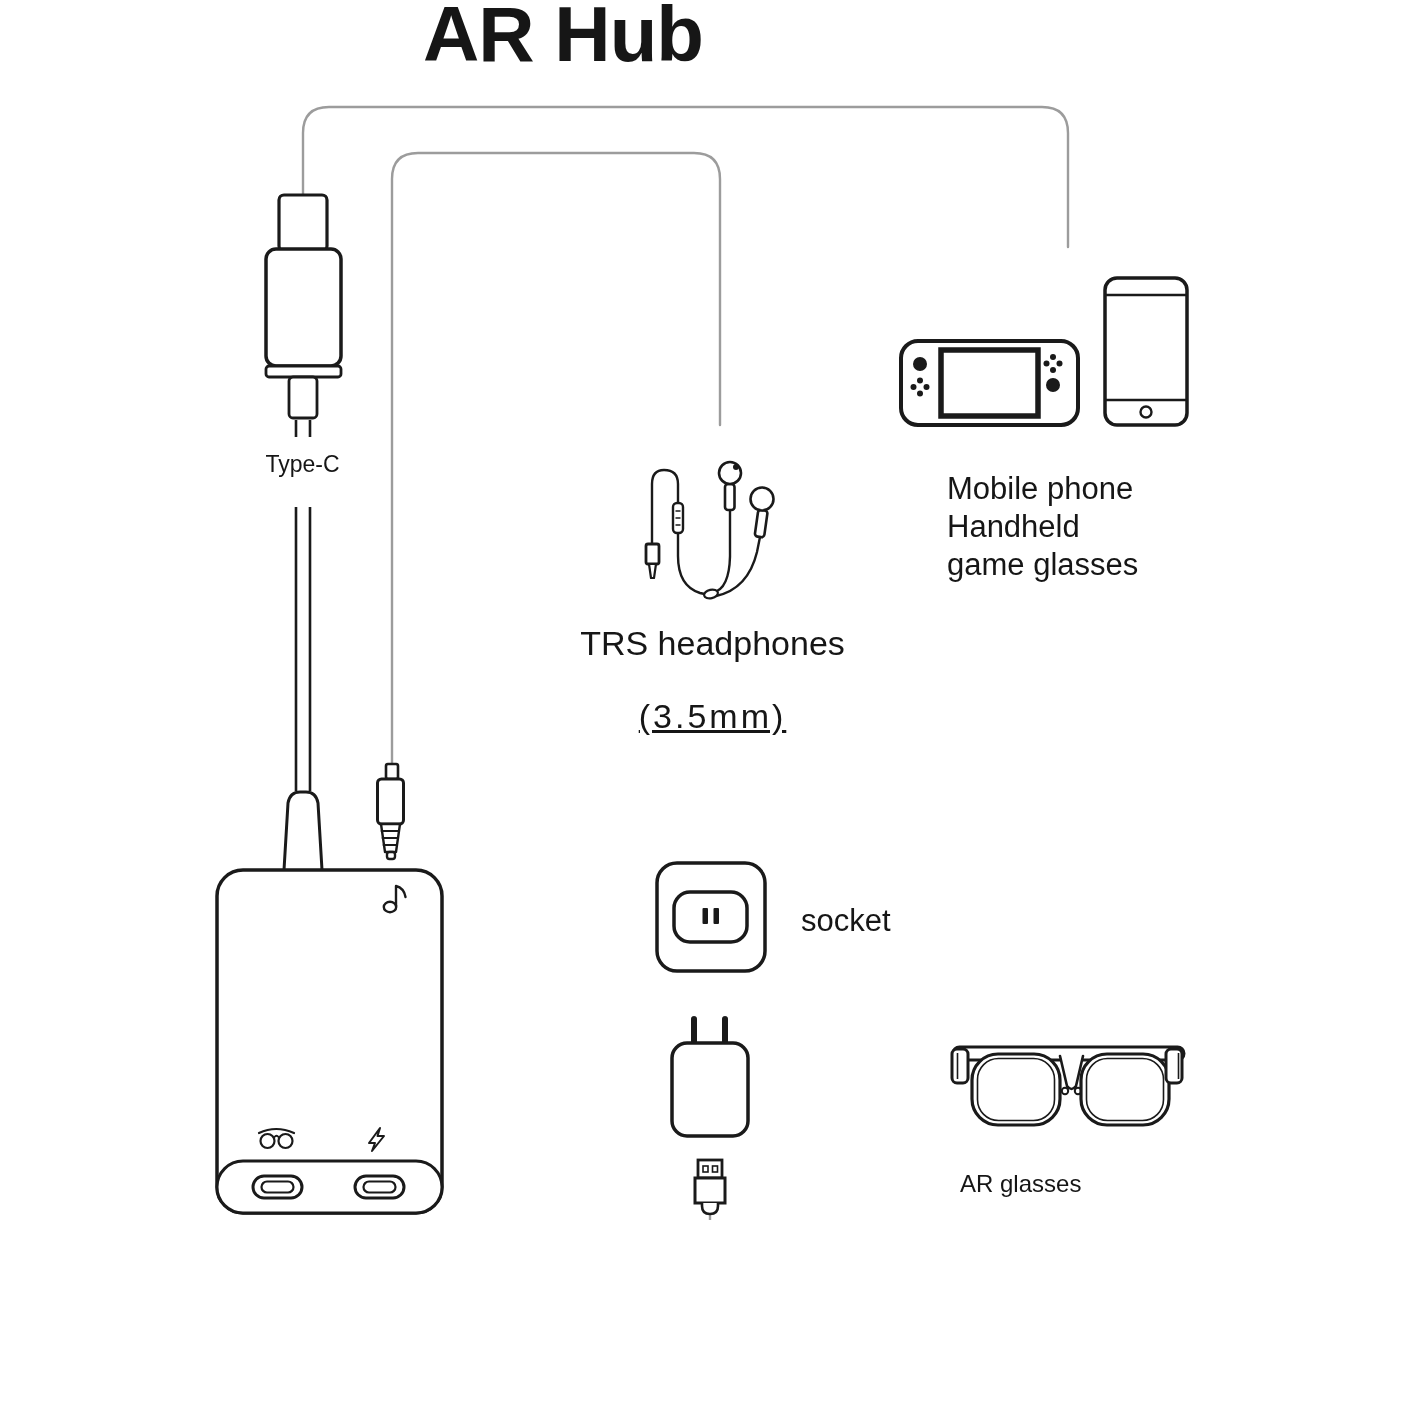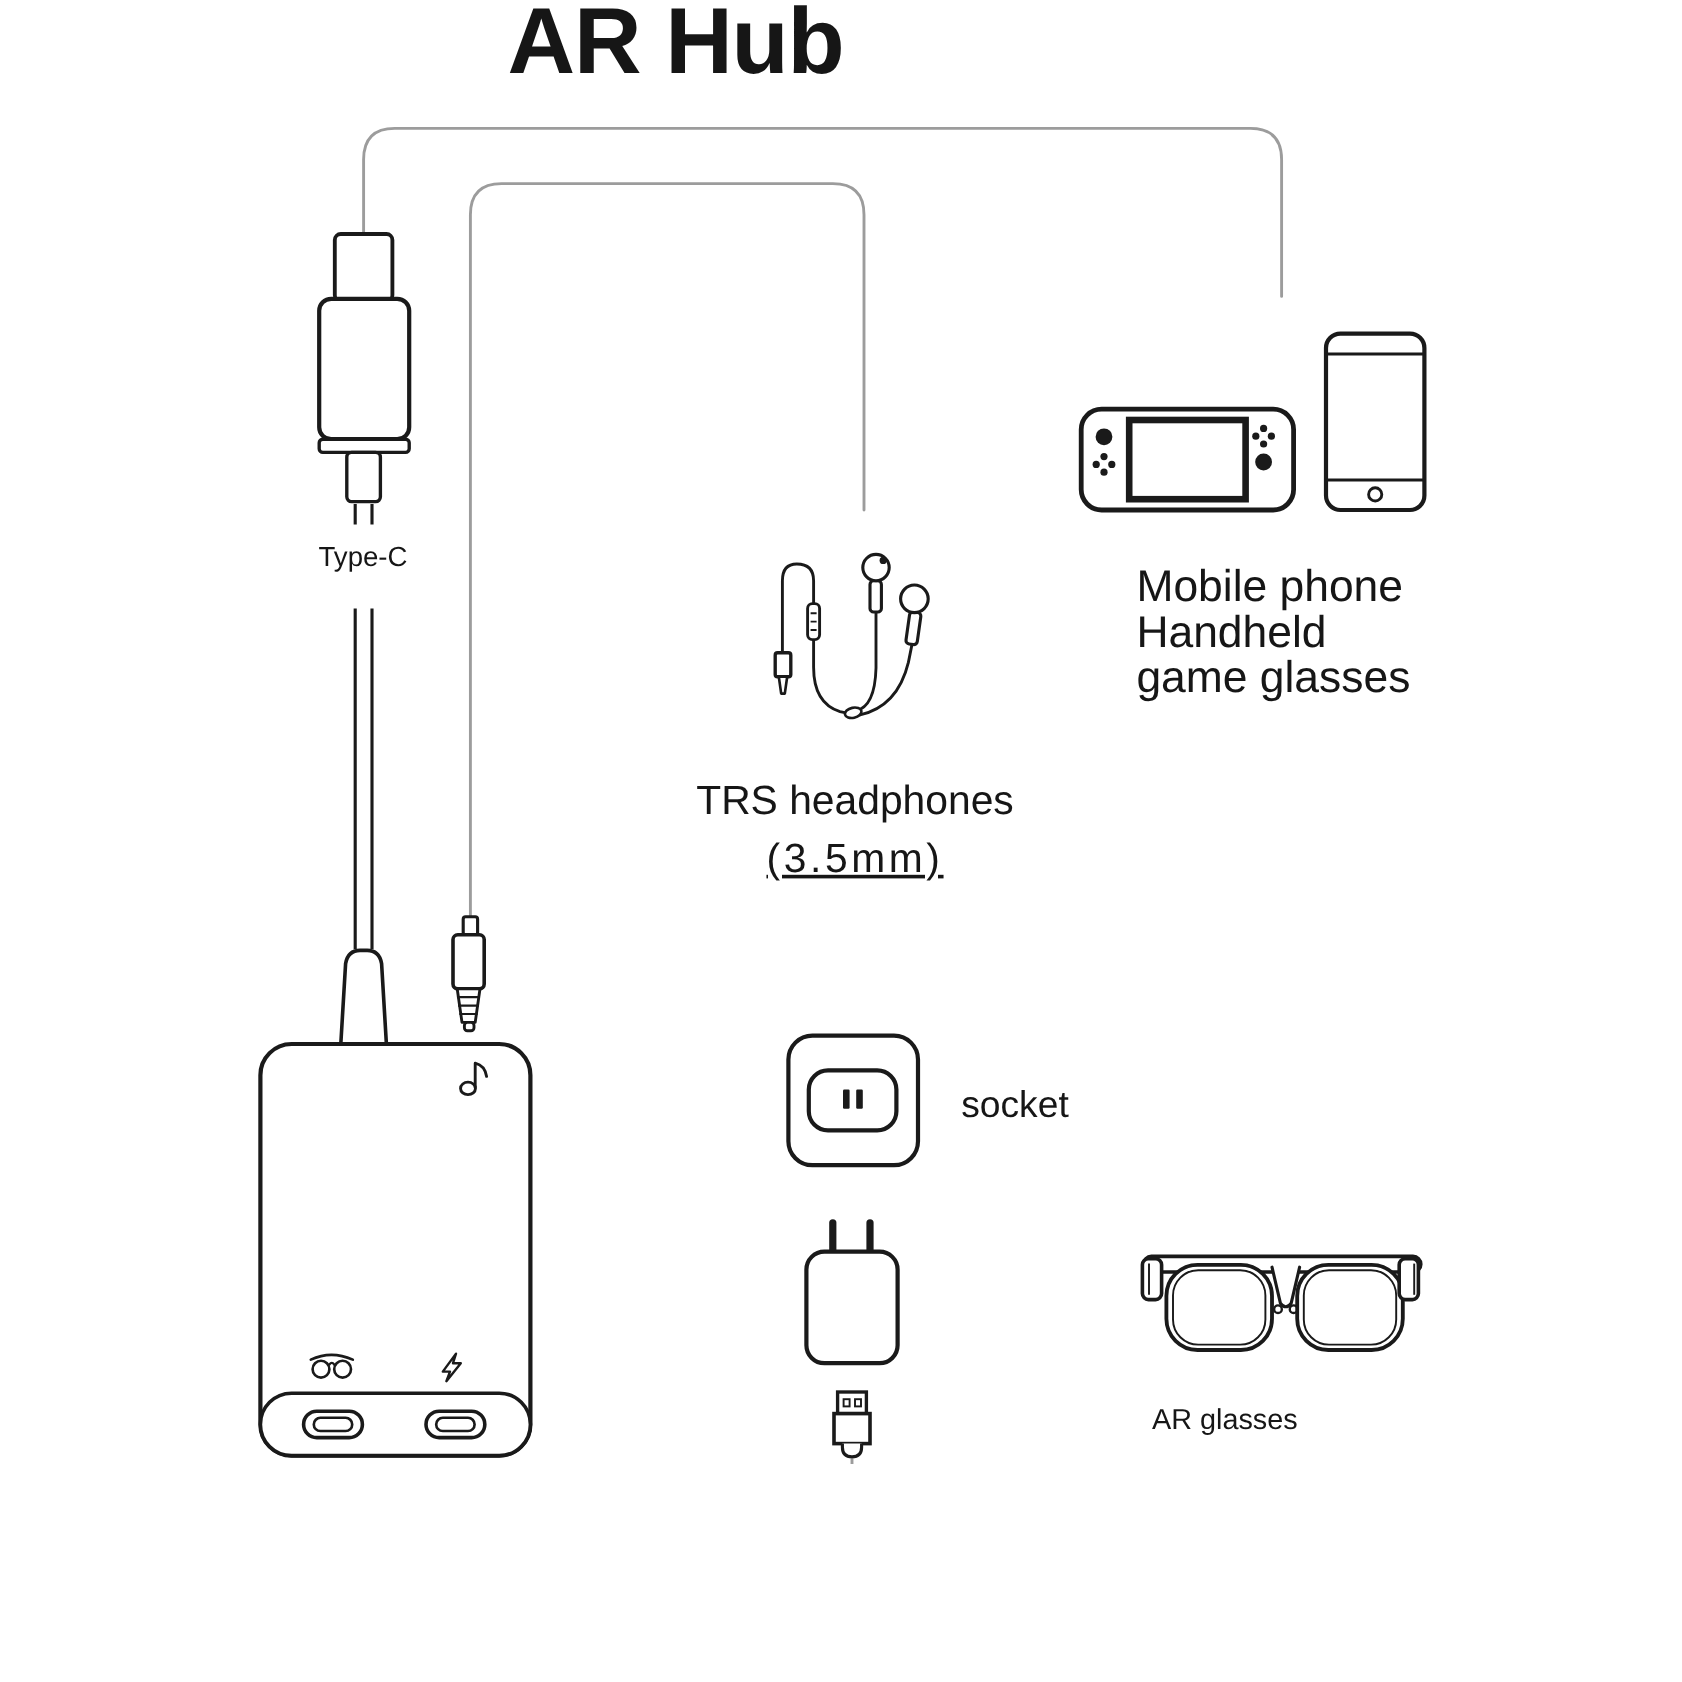--- a/index.html
+++ b/index.html
@@ -20,23 +20,23 @@
   .sw16{stroke-width:1.6}.sw18{stroke-width:1.8}.sw2{stroke-width:2}.sw22{stroke-width:2.2}
   .sw24{stroke-width:2.4}.sw26{stroke-width:2.6}.sw28{stroke-width:2.8}.sw3{stroke-width:3}
   .sw32{stroke-width:3.2}.sw35{stroke-width:3.5}.sw4{stroke-width:4}.sw55{stroke-width:5.5}
   .rj{stroke-linejoin:round;stroke-linecap:round;}
   
   .lbl{position:absolute;white-space:nowrap;}
   .title-wrap{position:absolute;left:423px;top:-6px;display:flex;align-items:baseline;}
   .title-main{font-size:78px;font-weight:700;letter-spacing:-1px;line-height:1.05;}
   .title-sub{font-size:37px;font-weight:400;margin-left:20px;letter-spacing:0px;}
   .typec-label{left:230px;top:451px;width:145px;text-align:center;font-size:23px;}
-  .trs-label{left:530px;top:648px;width:365px;text-align:center;font-size:34px;}
+  .trs-label{left:530px;top:624px;width:365px;text-align:center;font-size:34px;}
   .trs-size{left:530px;top:697px;width:365px;text-align:center;font-size:34px;letter-spacing:3px;text-decoration:underline;}
-  .pc-label{left:947px;top:470px;font-size:37px;line-height:38px;}
+  .pc-label{left:947px;top:470px;font-size:31px;line-height:38px;}
   .socket-label{left:801px;top:903px;font-size:31px;}
   .arg-label{left:960px;top:1170px;width:222px;text-align:left;font-size:24px;}
 </style>
 </head>
 <body>
 
 <div class="canvas">
 
   <svg class="diagram" viewBox="0 0 1402 1402">
 

